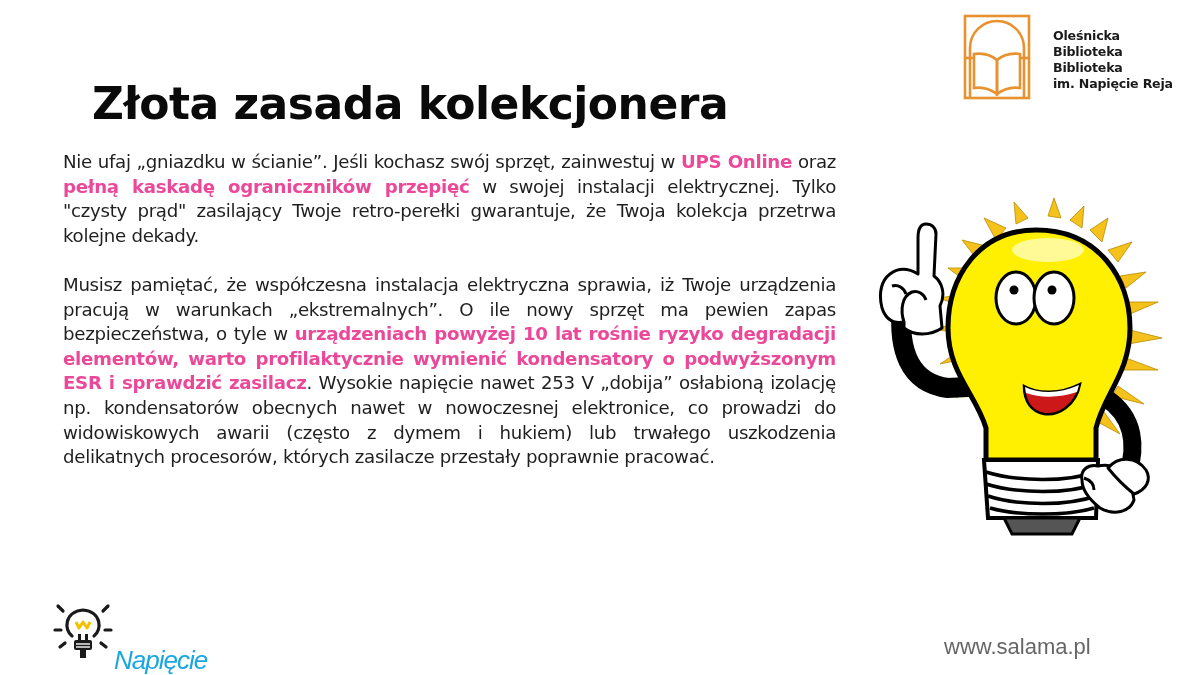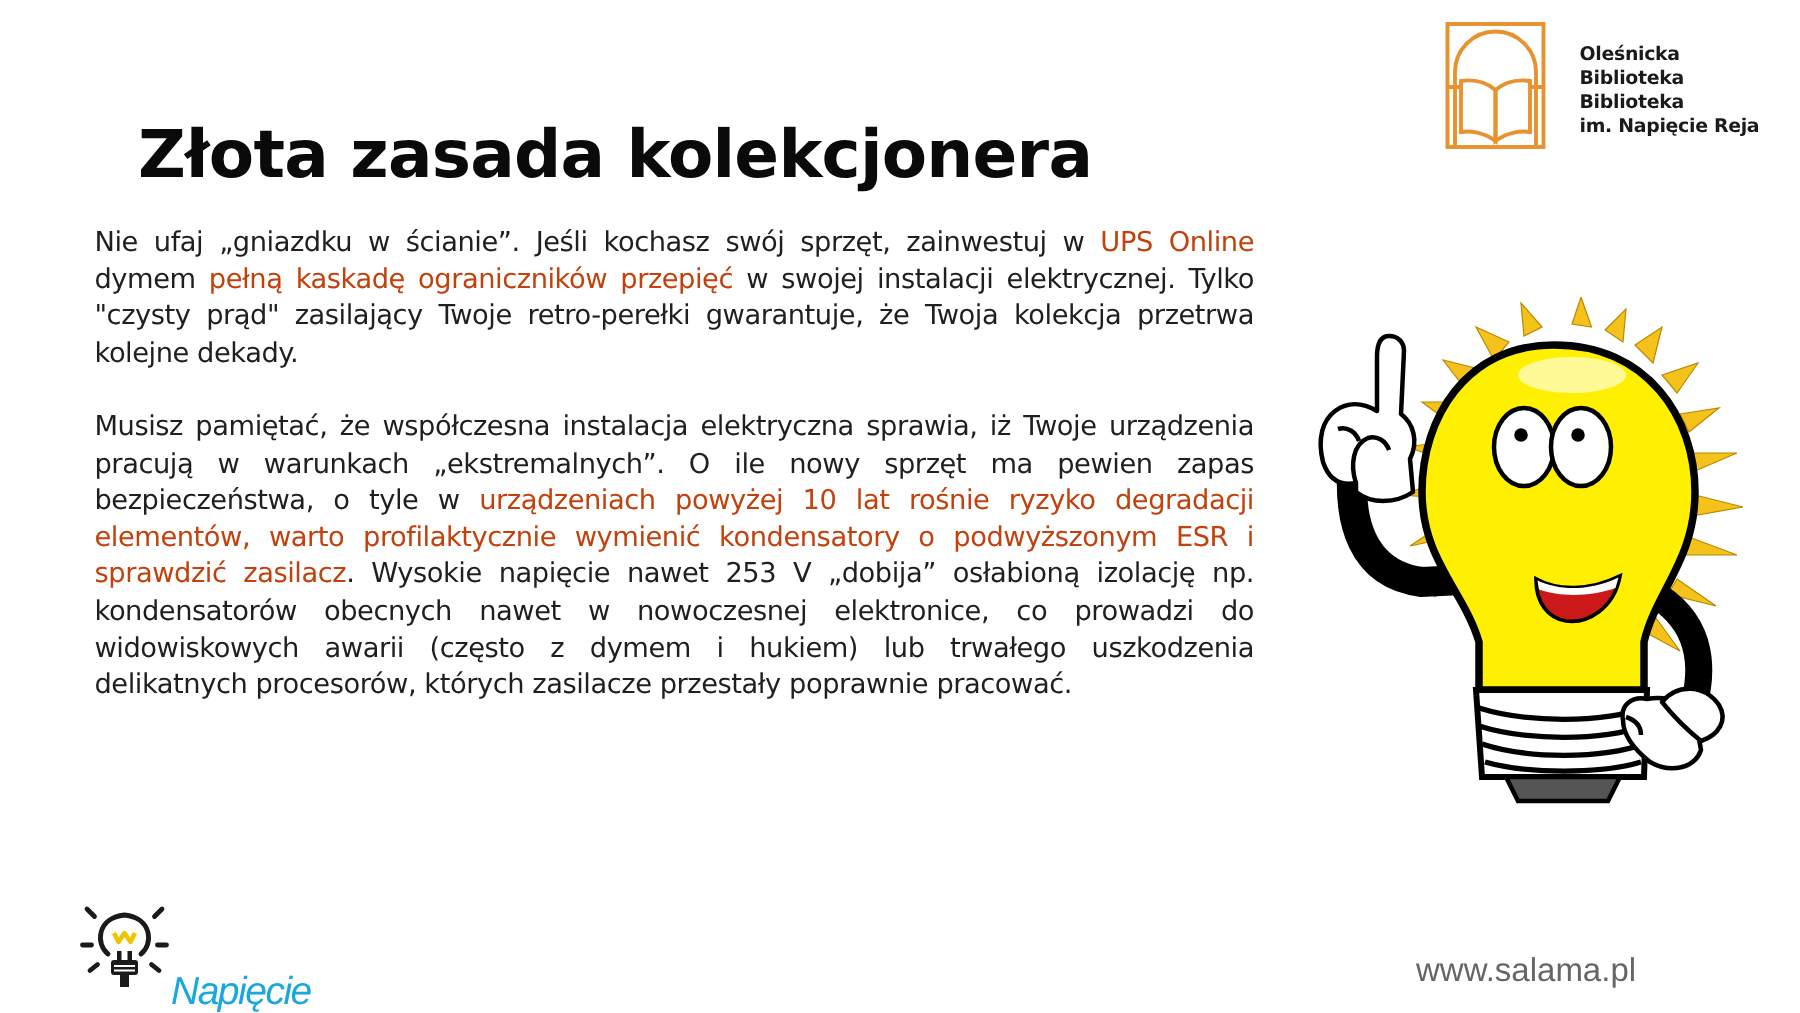--- a/index.html
+++ b/index.html
@@ -12,21 +12,21 @@
       font-family: "DejaVu Sans", sans-serif; font-weight: bold; font-size: 44px;
       letter-spacing: -0.5px; color: #0a0a0a; margin: 0;
     }
     .body-text {
       position: absolute; left: 63px; top: 150px; width: 773px;
       font-family: "DejaVu Sans", sans-serif; font-size: 18.2px; line-height: 24.6px;
       text-align: justify; color: #1f1f1f; font-weight: normal;
       letter-spacing: -0.3px;
     }
     .body-text p { margin: 0 0 24.6px 0; }
-    .body-text b { font-weight: normal; color: #c2410c; }
+    .body-text b { font-weight: bold; color: #ec4899; }
 
     .lib-logo { position: absolute; left: 963px; top: 14px; width: 68px; height: 86px; }
     .lib-name {
       position: absolute; left: 1041px; top: 28px;
       font-family: "DejaVu Sans", sans-serif; font-weight: bold; font-size: 12.6px; line-height: 16px;
       color: #1a1a1a; letter-spacing: -0.2px; margin-left: 12px;
     }
     .lib-name div { white-space: nowrap; }
 
     .bulb { position: absolute; left: 868px; top: 198px; width: 312px; height: 350px; }
@@ -45,21 +45,21 @@
       position: absolute; left: 944px; top: 634px;
       font-family: "Liberation Sans", sans-serif; font-size: 22px; color: #666666;
     }
   </style>
 </head>
 <body>
 
 <h1 class="title">Złota zasada kolekcjonera</h1>
 
 <div class="body-text">
-  <p><span>Nie ufaj „gniazdku w ścianie”. Jeśli kochasz swój sprzęt, zainwestuj w </span><b>UPS Online</b><span> dymem </span><b>pełną kaskadę ograniczników przepięć</b><span> w swojej instalacji elektrycznej. Tylko "czysty prąd" zasilający Twoje retro-perełki gwarantuje, że Twoja kolekcja przetrwa kolejne dekady.</span></p>
+  <p><span>Nie ufaj „gniazdku w ścianie”. Jeśli kochasz swój sprzęt, zainwestuj w </span><b>UPS Online</b><span> oraz </span><b>pełną kaskadę ograniczników przepięć</b><span> w swojej instalacji elektrycznej. Tylko "czysty prąd" zasilający Twoje retro-perełki gwarantuje, że Twoja kolekcja przetrwa kolejne dekady.</span></p>
   <p><span>Musisz pamiętać, że współczesna instalacja elektryczna sprawia, iż Twoje urządzenia pracują w warunkach „ekstremalnych”. O ile nowy sprzęt ma pewien zapas bezpieczeństwa, o tyle w </span><b>urządzeniach powyżej 10 lat rośnie ryzyko degradacji elementów, warto profilaktycznie wymienić kondensatory o podwyższonym ESR i sprawdzić zasilacz</b><span>. Wysokie napięcie nawet 253 V „dobija” osłabioną izolację np. kondensatorów obecnych nawet w nowoczesnej elektronice, co prowadzi do widowiskowych awarii (często z dymem i hukiem) lub trwałego uszkodzenia delikatnych procesorów, których zasilacze przestały poprawnie pracować.</span></p>
 </div>
 
 <svg class="lib-logo" viewBox="0 0 68 86">
   <g fill="none" stroke="#e8922f" stroke-width="2.6">
     <rect x="2" y="2" width="64" height="82"></rect>
     <path d="M7 84 V34 A27 27 0 0 1 61 34 V84"></path>
     <path d="M34 80 C26 74 17 73 11 74 V40 C18 39 27 40 34 46 Z"></path>
     <path d="M34 80 C42 74 51 73 57 74 V40 C50 39 41 40 34 46 Z"></path>
     <line x1="2" y1="44" x2="11" y2="44"></line>

